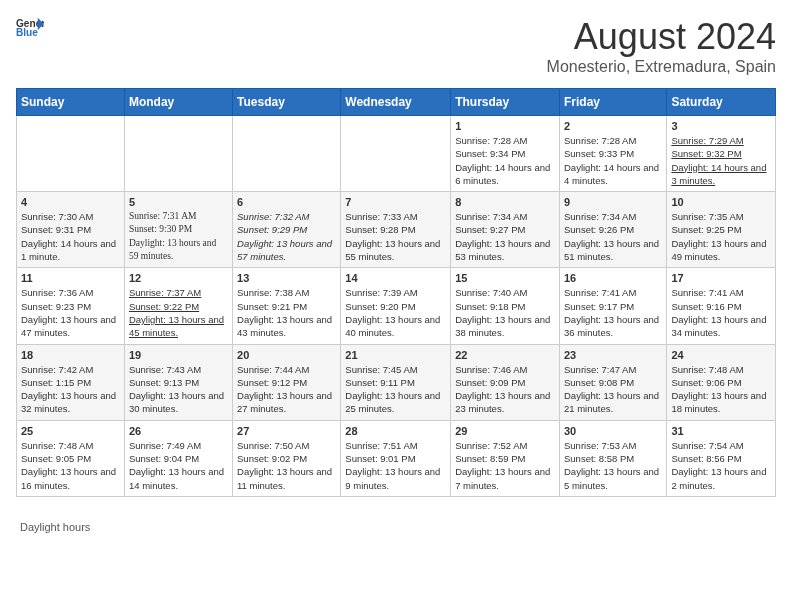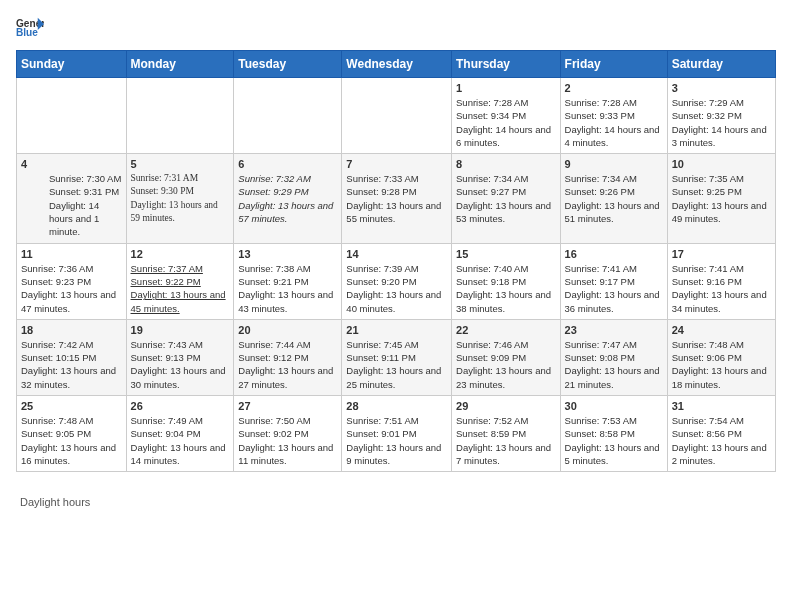--- a/index.html
+++ b/index.html
@@ -43,20 +43,24 @@
 
 <div class="page">
   <div class="header">
     <div class="logo">
       <svg class="logo-icon" viewBox="0 0 36 28">
         <text x="0" y="14" font-size="13" font-weight="bold" fill="#333">General</text>
         <text x="0" y="26" font-size="13" font-weight="bold" fill="#2a6fbd">Blue</text>
         <polygon points="28,2 36,10 28,18" fill="#2a6fbd"></polygon>
       </svg>
     </div>
+    <div class="title-area">
+      <div class="month-title">August 2024</div>
+      <div class="location">Monesterio, Extremadura, Spain</div>
+    </div>
   </div>
 
   <table class="calendar">
     <thead>
       <tr id="calendar-header-row">
           <th>Sunday</th>
           <th>Monday</th>
           <th>Tuesday</th>
           <th>Wednesday</th>
           <th>Thursday</th>
@@ -77,29 +81,29 @@
 Daylight: 14 hours and 6 minutes.</div>
           </td>
           <td>
             <div class="day-number">2</div>
             <div class="day-info" style="white-space: pre-line;">Sunrise: 7:28 AM
 Sunset: 9:33 PM
 Daylight: 14 hours and 4 minutes.</div>
           </td>
           <td>
             <div class="day-number">3</div>
-            <div class="day-info" style="white-space: pre-line;">Sunrise: 7:29 AM
+            <div class="day-info" style="white-space: pre-line; text-decoration: underline;">Sunrise: 7:29 AM
 Sunset: 9:32 PM
 Daylight: 14 hours and 3 minutes.</div>
           </td>
         </tr>
         <tr>
           <td>
             <div class="day-number">4</div>
-            <div class="day-info" style="white-space: pre-line; margin-left: 28px;">Sunrise: 7:30 AM
+            <div class="day-info" style="white-space: pre-line;">Sunrise: 7:30 AM
 Sunset: 9:31 PM
 Daylight: 14 hours and 1 minute.</div>
           </td>
           <td>
             <div class="day-number">5</div>
             <div class="day-info" style="white-space: pre-line; font-family: Liberation Serif, serif;">Sunrise: 7:31 AM
 Sunset: 9:30 PM
 Daylight: 13 hours and 59 minutes.</div>
           </td>
           <td>
@@ -174,21 +178,21 @@
             <div class="day-number">17</div>
             <div class="day-info" style="white-space: pre-line;">Sunrise: 7:41 AM
 Sunset: 9:16 PM
 Daylight: 13 hours and 34 minutes.</div>
           </td>
         </tr>
         <tr>
           <td>
             <div class="day-number">18</div>
             <div class="day-info" style="white-space: pre-line;">Sunrise: 7:42 AM
-Sunset: 10:15 PM
+Sunset: 1:15 PM
 Daylight: 13 hours and 32 minutes.</div>
           </td>
           <td>
             <div class="day-number">19</div>
             <div class="day-info" style="white-space: pre-line;">Sunrise: 7:43 AM
 Sunset: 9:13 PM
 Daylight: 13 hours and 30 minutes.</div>
           </td>
           <td>
             <div class="day-number">20</div>

